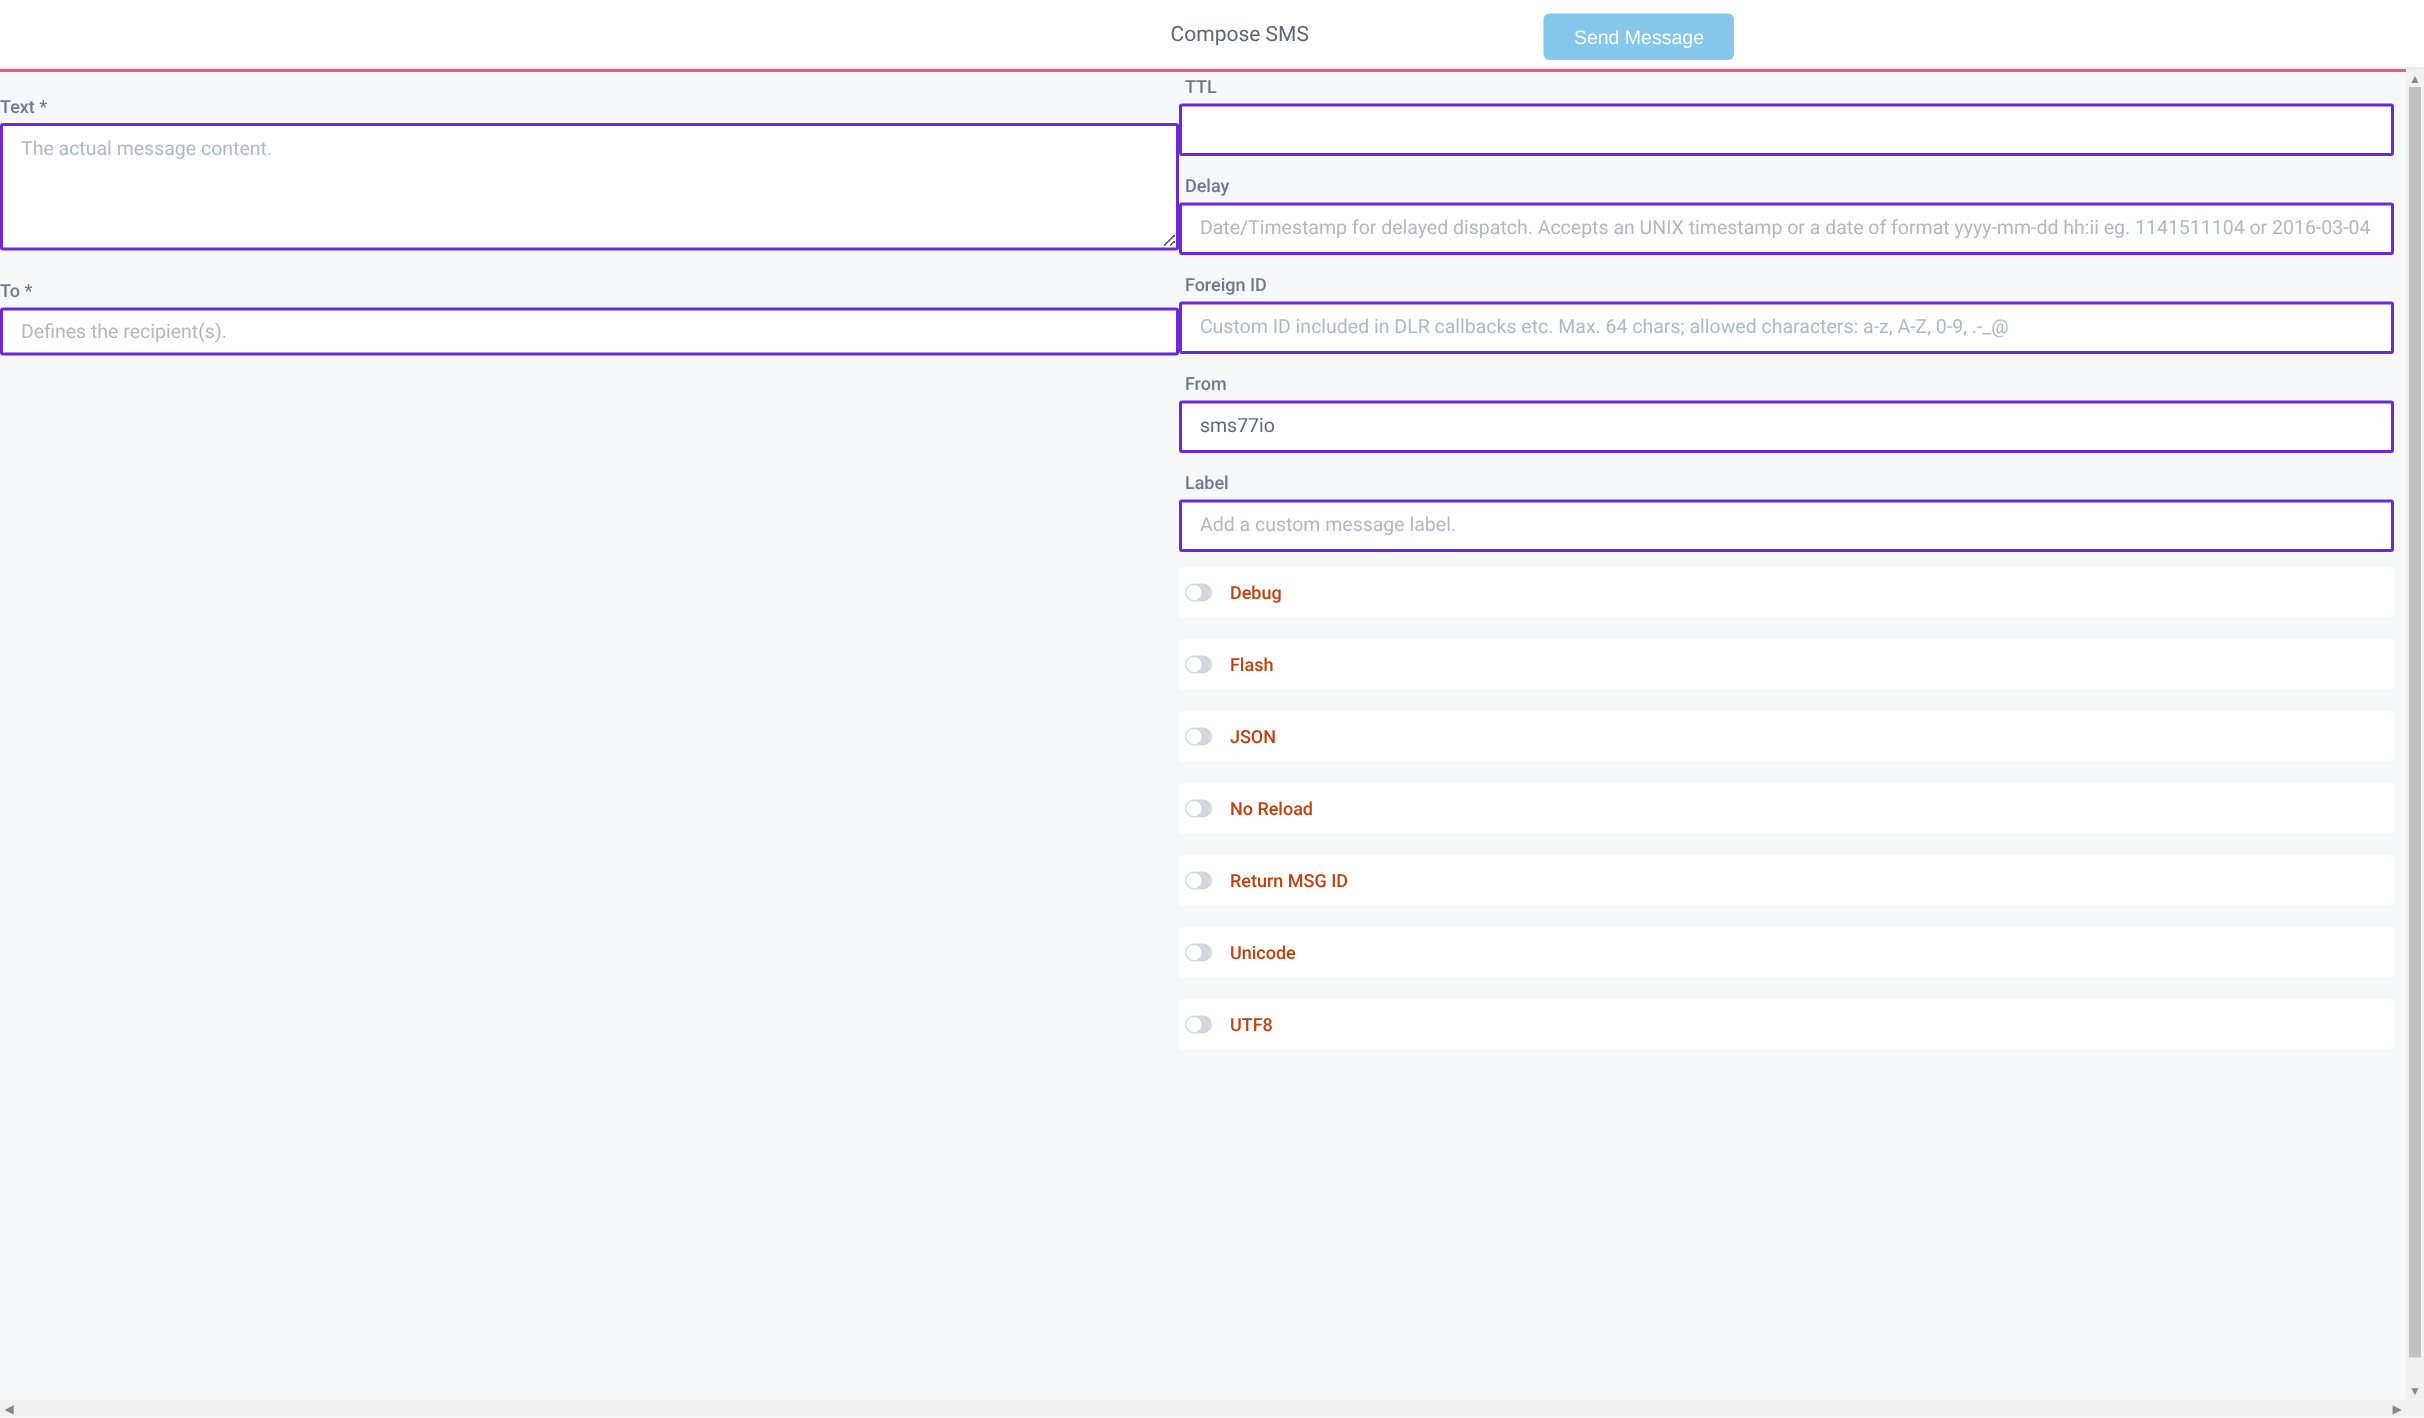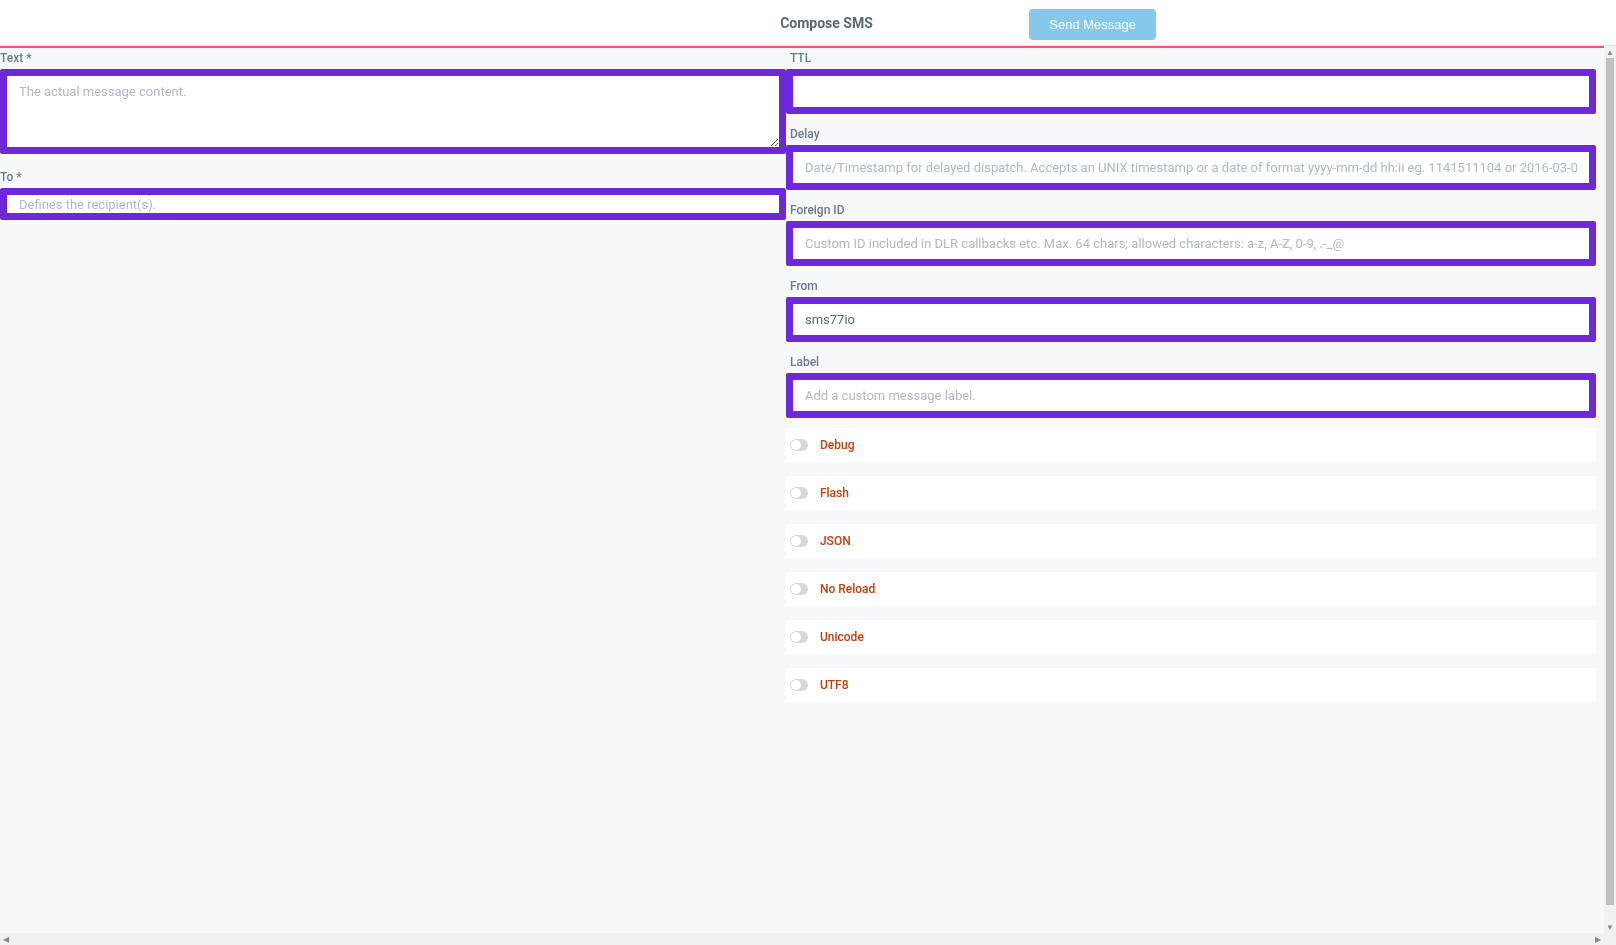--- a/index.html
+++ b/index.html
@@ -22,21 +22,21 @@
   .header {
     display: flex;
     align-items: center;
     justify-content: center;
     height: 46px;
     border-bottom: 1px solid #e5e5e5;
     position: relative;
     background: #fff;
   }
   .header-title {
-    font-weight: 700;
+    font-weight: 400;
     color: #5a6874;
     font-size: 14px;
     padding-left: 37px;
   }
   .send-btn {
     position: absolute;
     right: 460px;
     top: 9px;
     background: #85c8ec;
     color: #fff;
@@ -70,27 +70,28 @@
   .field-label {
     font-size: 12px;
     color: #6b7a90;
     font-weight: 500;
     padding: 3px 0 4px 0;
     display: block;
     background: #f6f8fa;
   }
   .left-col .field-label {
     padding-left: 0;
+    margin-top: 13px;
   }
   .right-col .field-label {
     padding-left: 4px;
   }
   .text-input, .text-area {
     width: 100%;
-    border: 7px solid #6d28d9;
+    border: 2px solid #6d28d9;
     border-radius: 2px;
     padding: 8px 12px;
     font-size: 13px;
     color: #5a6a85;
     background: #fff;
     font-family: inherit;
   }
   .text-input::placeholder, .text-area::placeholder {
     color: #b0b8c5;
   }
@@ -287,20 +288,24 @@
             <div class="toggle-row">
               <div class="toggle-switch"></div>
               <span class="toggle-label">JSON</span>
             </div>
             <div class="toggle-row">
               <div class="toggle-switch"></div>
               <span class="toggle-label">No Reload</span>
             </div>
             <div class="toggle-row">
               <div class="toggle-switch"></div>
+              <span class="toggle-label">Return MSG ID</span>
+            </div>
+            <div class="toggle-row">
+              <div class="toggle-switch"></div>
               <span class="toggle-label">Unicode</span>
             </div>
             <div class="toggle-row">
               <div class="toggle-switch"></div>
               <span class="toggle-label">UTF8</span>
             </div>
           </div>
       </div>
     </div>
   </div>

